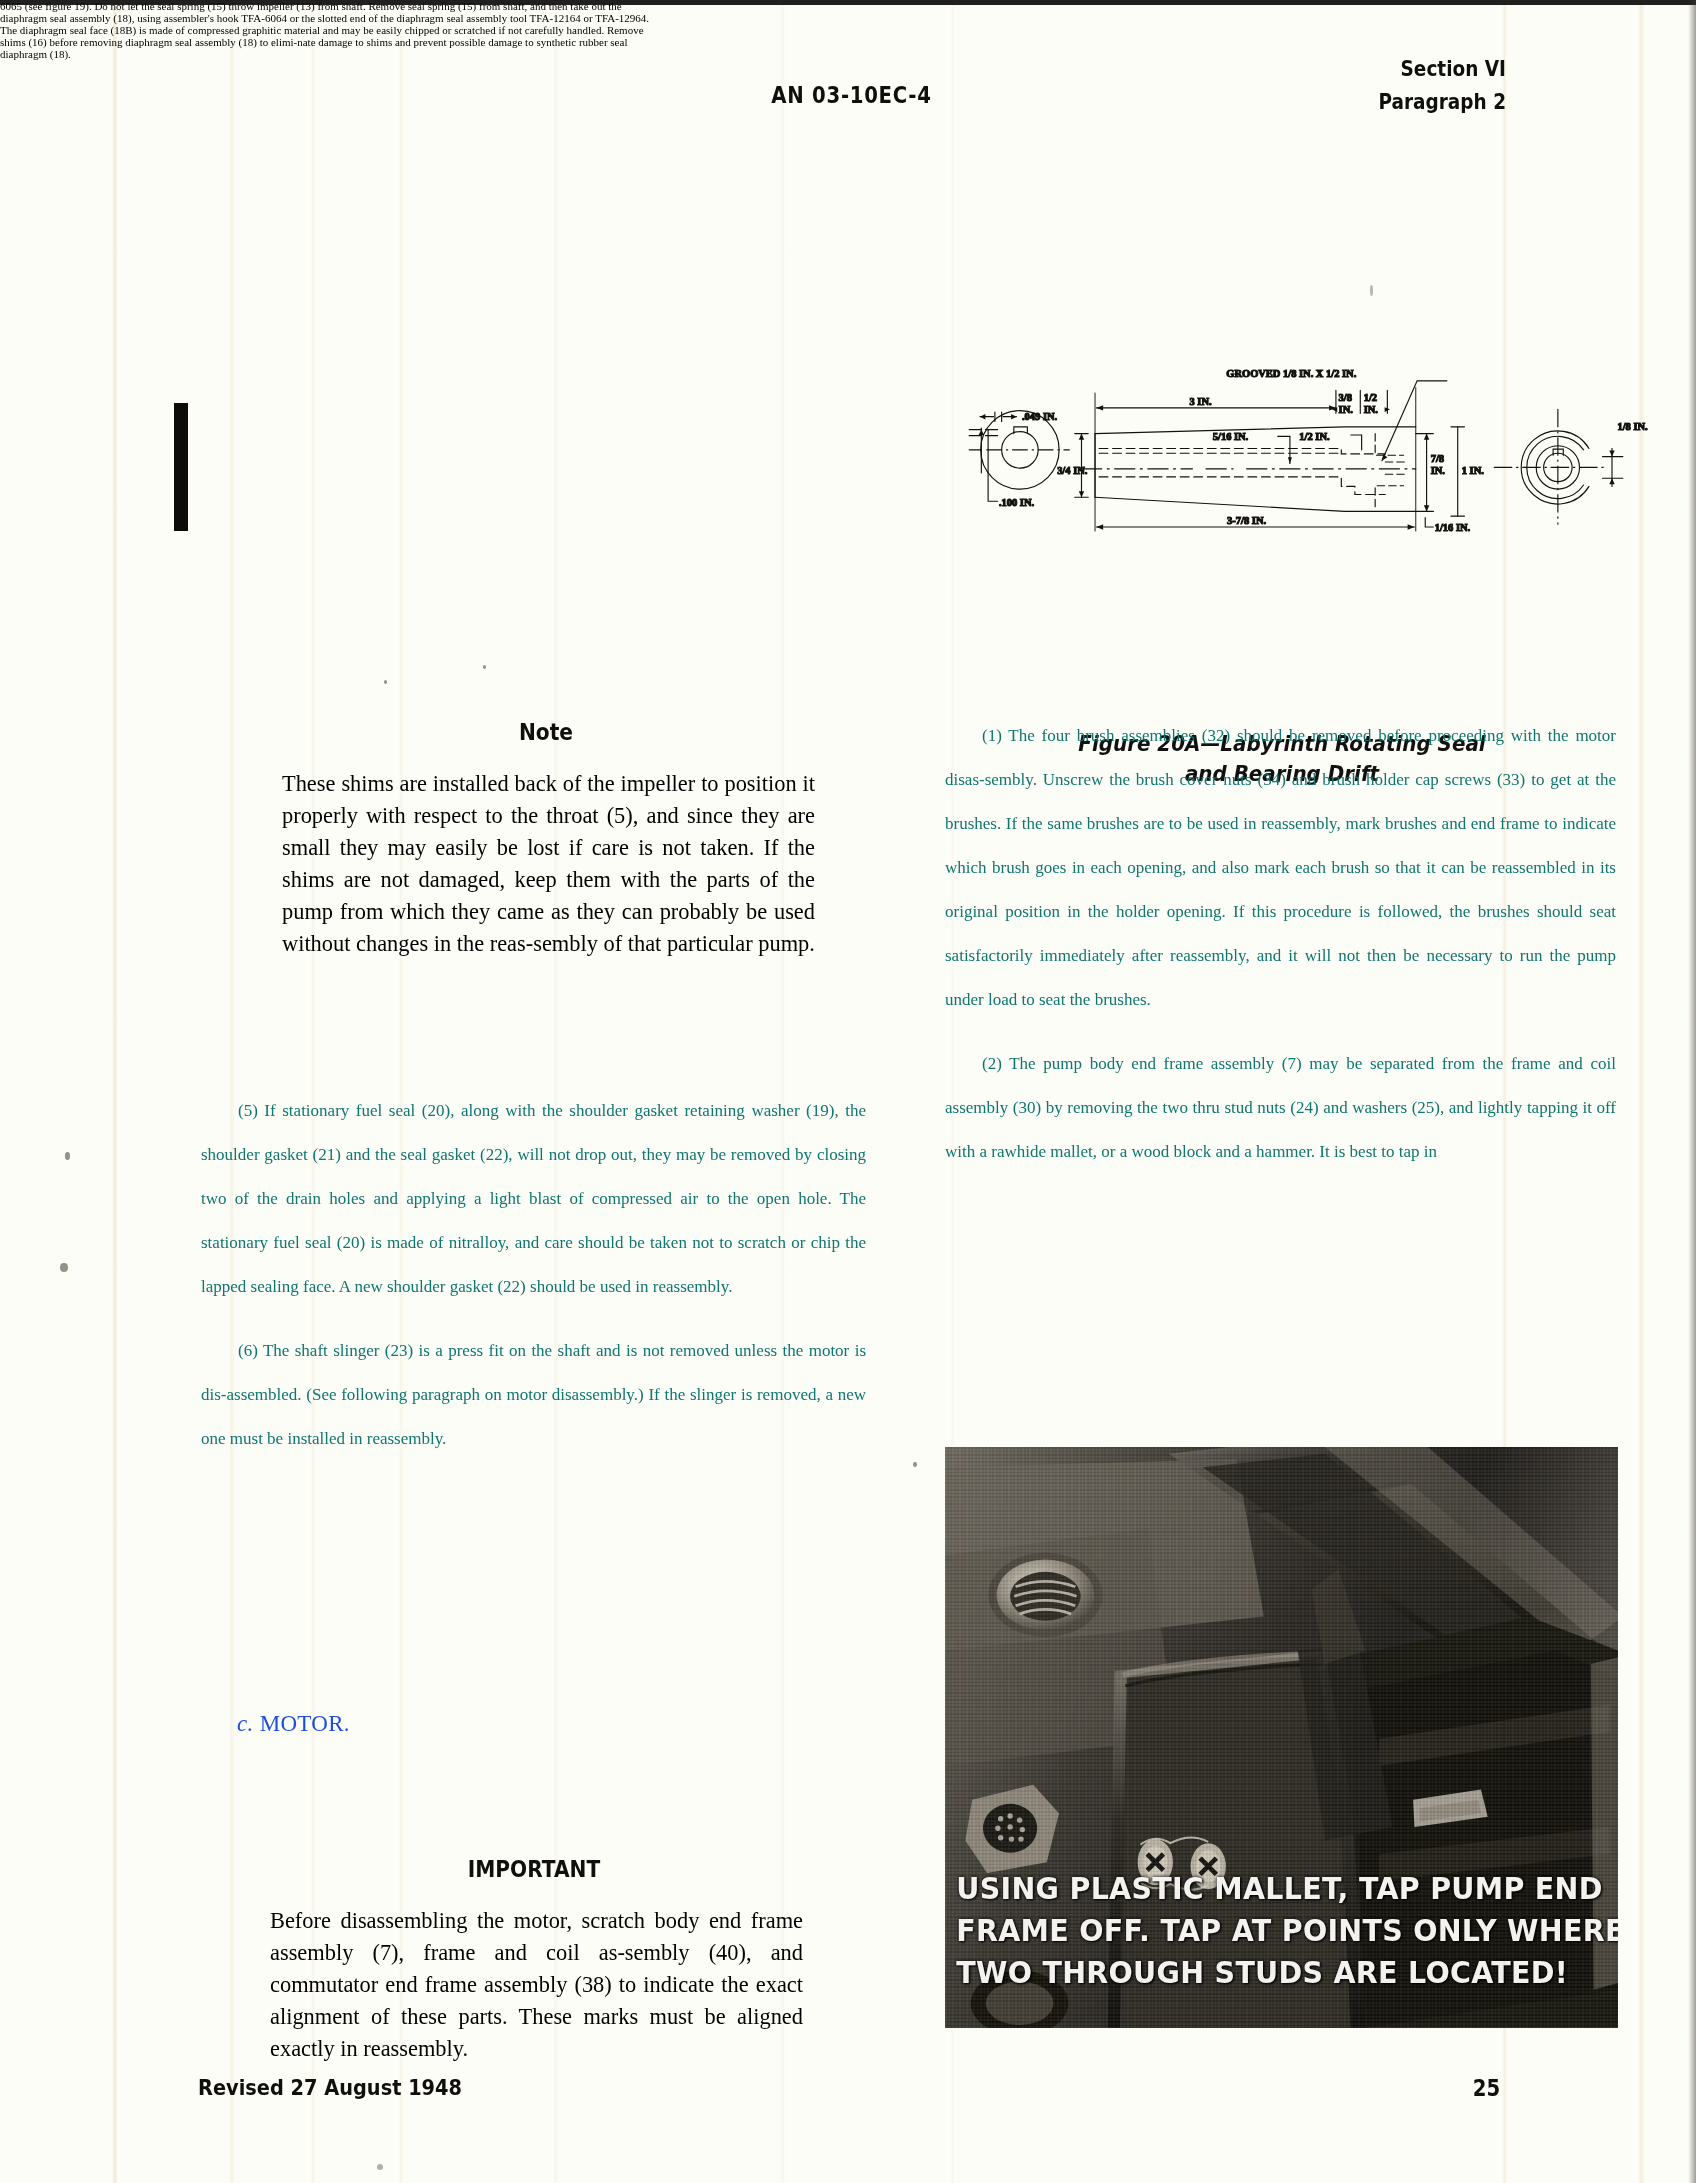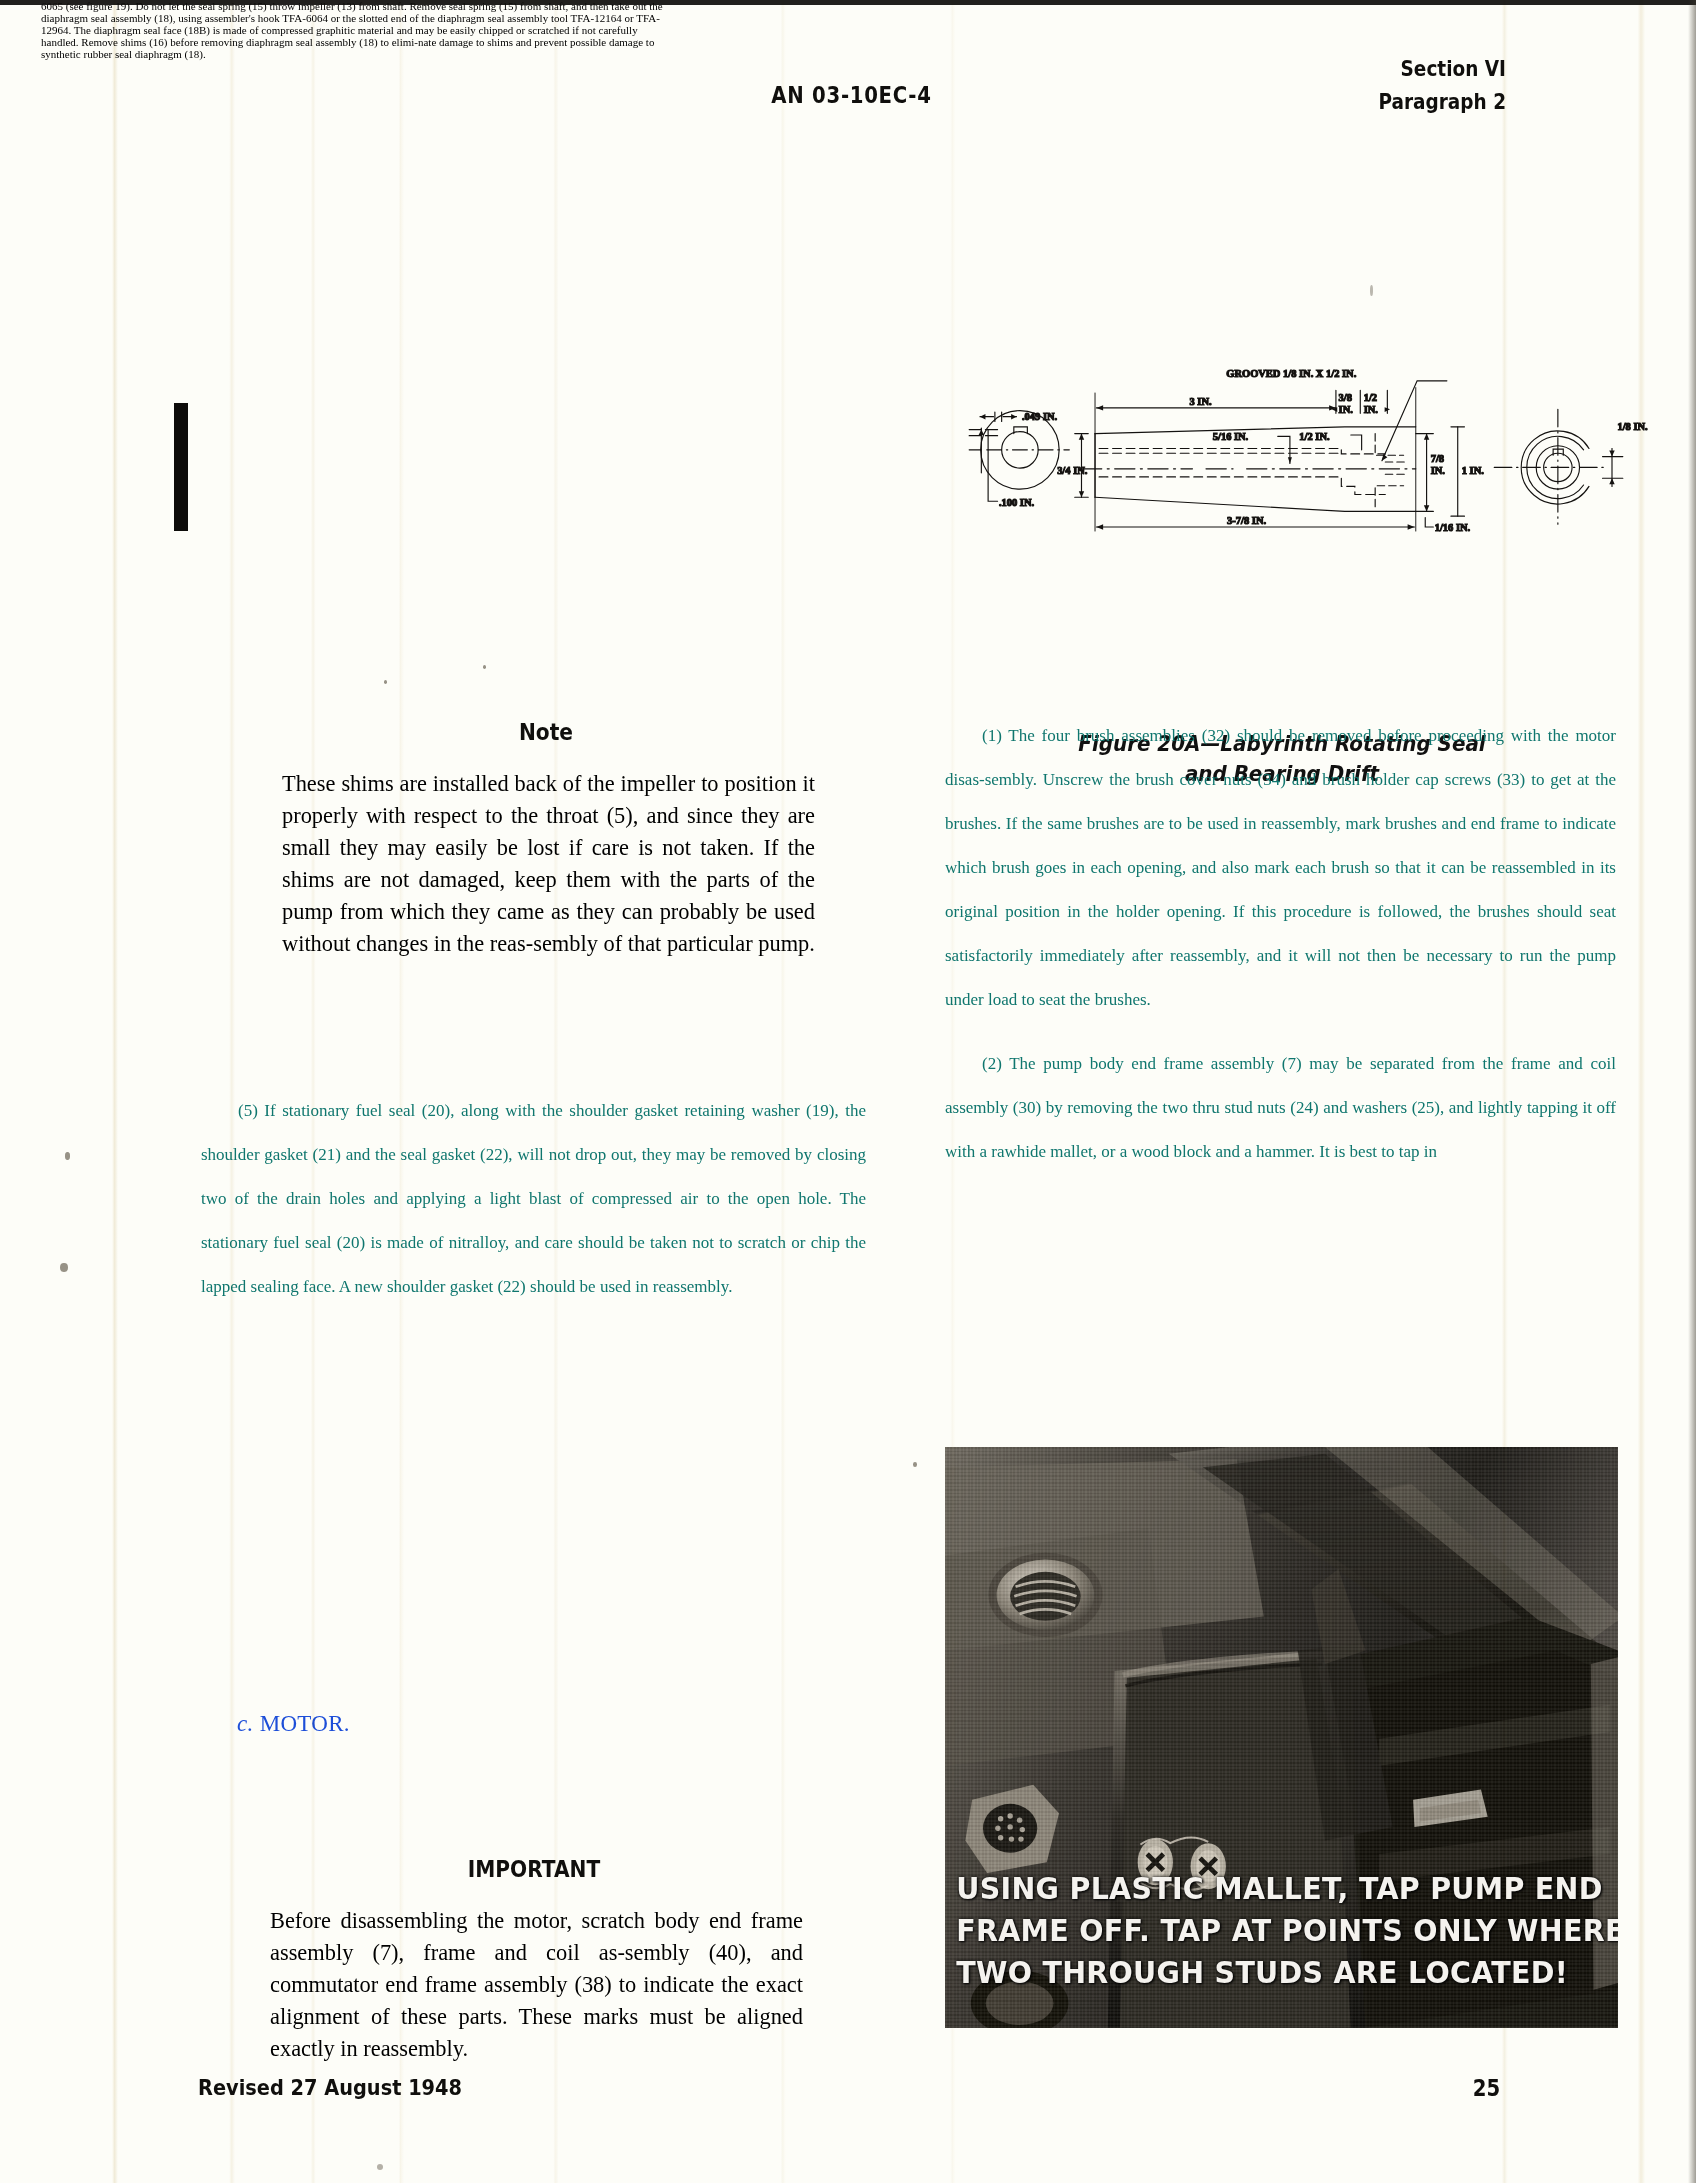--- a/index.html
+++ b/index.html
@@ -92,21 +92,21 @@
     text-align: justify;
   }
   #col-left  { left: 201px;  top: 155px;  width: 665px; }
   #col-right { left: 945px; top: 714px; width: 671px; }
 
   .para {
     margin: 0 0 20.3px 0;
     text-indent: 37px;
     hyphens: manual;
   }
-  .para.noindent { text-indent: 0; padding-left: 41px; }
+  .para.noindent { text-indent: 0; }
   .para.tight { margin-bottom: 0; }
 
   
   #change-bar {
     position: absolute;
     left: 174px;
     top: 403px;
     width: 13.6px;
     height: 128px;
     background: #0d0c0a;
@@ -271,20 +271,21 @@
     <p class="para noindent">6065 (see figure 19). Do not let the seal spring (15) throw impeller (13) from shaft. Remove seal spring (15) from shaft, and then take out the diaphragm seal assembly (18), using assembler's hook TFA-6064 or the slotted end of the diaphragm seal assembly tool TFA-12164 or TFA-12964. The diaphragm seal face (18B) is made of compressed graphitic material and may be easily chipped or scratched if not carefully handled. Remove shims (16) before removing diaphragm seal assembly (18) to elimi-nate damage to shims and prevent possible damage to synthetic rubber seal diaphragm (18).</p>
   </div>
 
   <div id="note-block">
     <div class="block-head">Note</div>
     <p class="block-body">These shims are installed back of the impeller to position it properly with respect to the throat (5), and since they are small they may easily be lost if care is not taken. If the shims are not damaged, keep them with the parts of the pump from which they came as they can probably be used without changes in the reas-sembly of that particular pump.</p>
   </div>
 
   <div class="col" id="col-left-2" style="left:201px; top:1089px; width:665px;">
     <p class="para">(5) If stationary fuel seal (20), along with the shoulder gasket retaining washer (19), the shoulder gasket (21) and the seal gasket (22), will not drop out, they may be removed by closing two of the drain holes and applying a light blast of compressed air to the open hole. The stationary fuel seal (20) is made of nitralloy, and care should be taken not to scratch or chip the lapped sealing face. A new shoulder gasket (22) should be used in reassembly.</p>
+    <p class="para">(6) The shaft slinger (23) is a press fit on the shaft and is not removed unless the motor is dis-assembled. (See following paragraph on motor disassembly.) If the slinger is removed, a new one must be installed in reassembly.</p>
   </div>
 
   <div id="motor-head">
     <span class="alpha">c.</span>
     <span>MOTOR.</span>
   </div>
 
   <div id="important-block">
     <div class="block-head">IMPORTANT</div>
     <p class="block-body">Before disassembling the motor, scratch body end frame assembly (7), frame and coil as-sembly (40), and commutator end frame assembly (38) to indicate the exact alignment of these parts. These marks must be aligned exactly in reassembly.</p>

